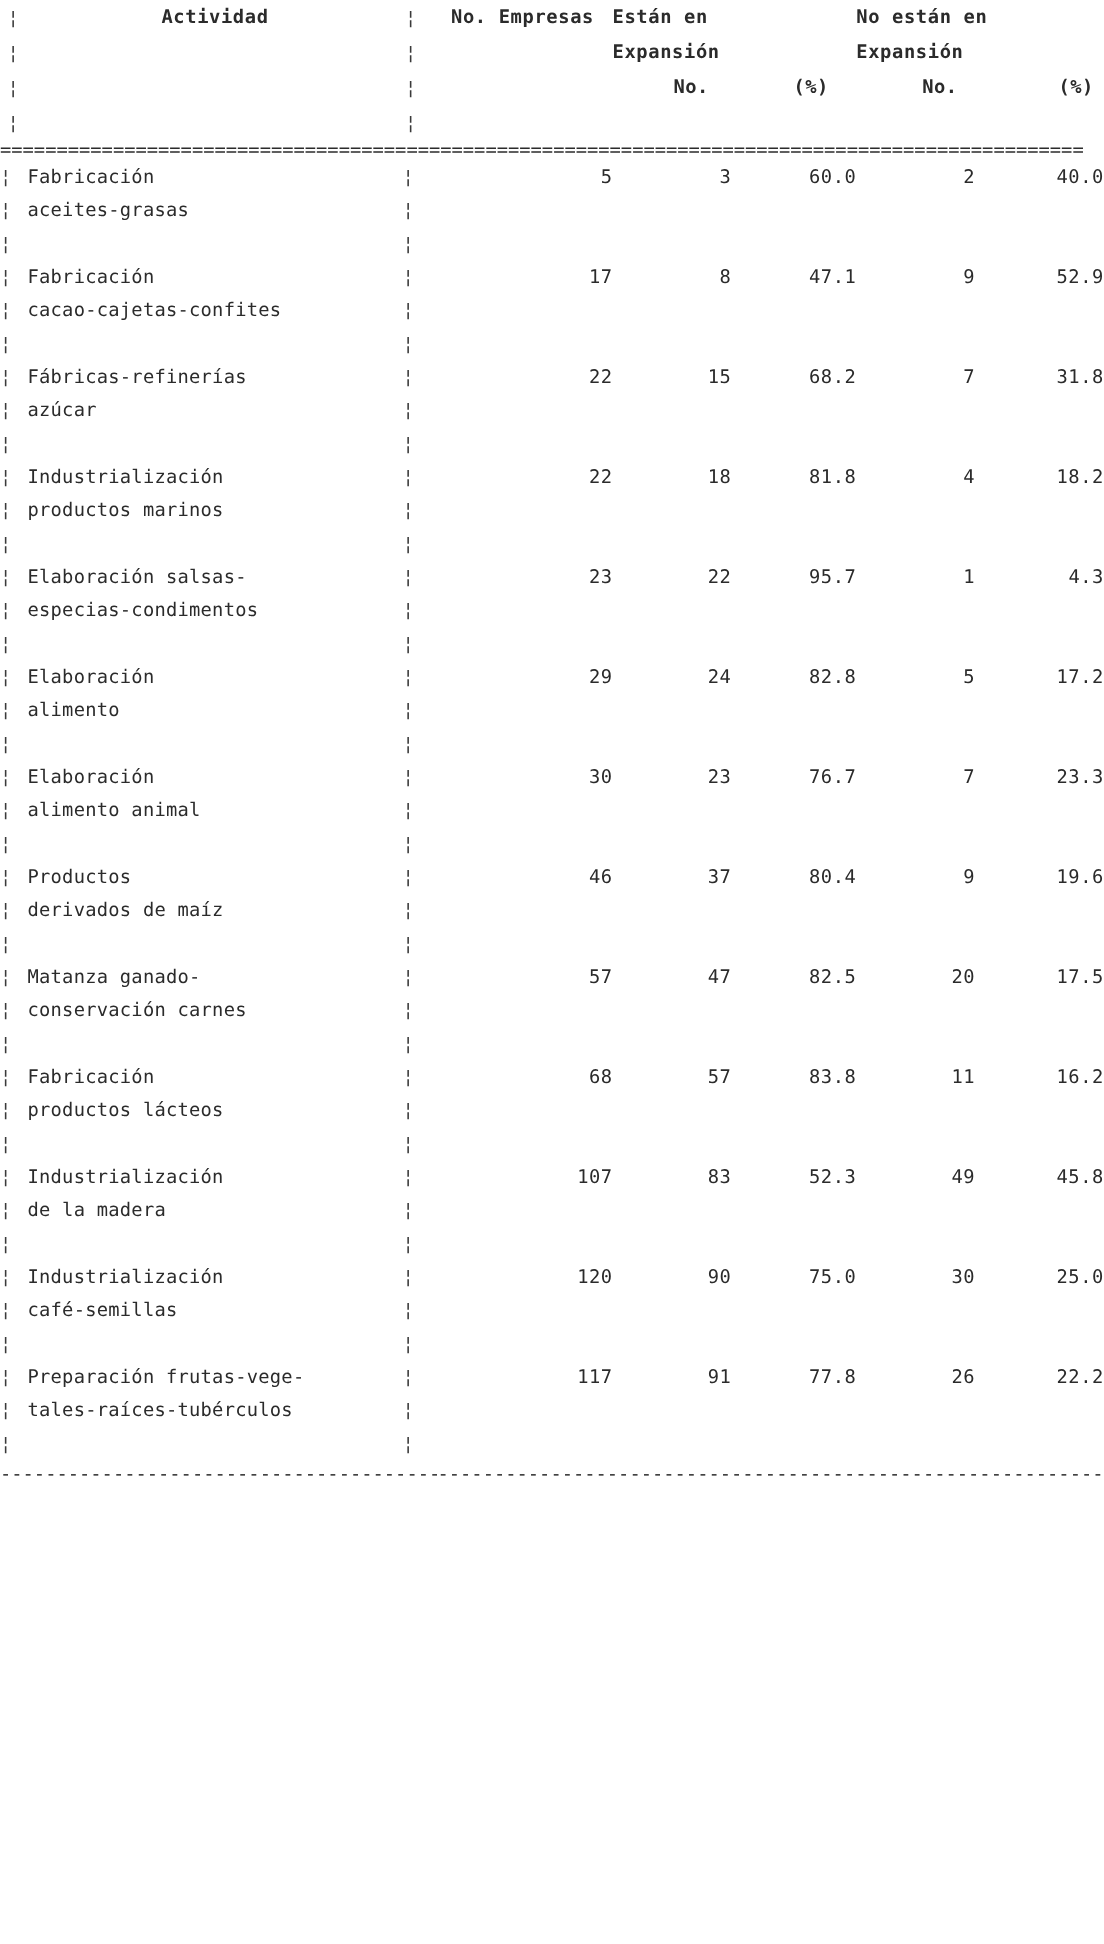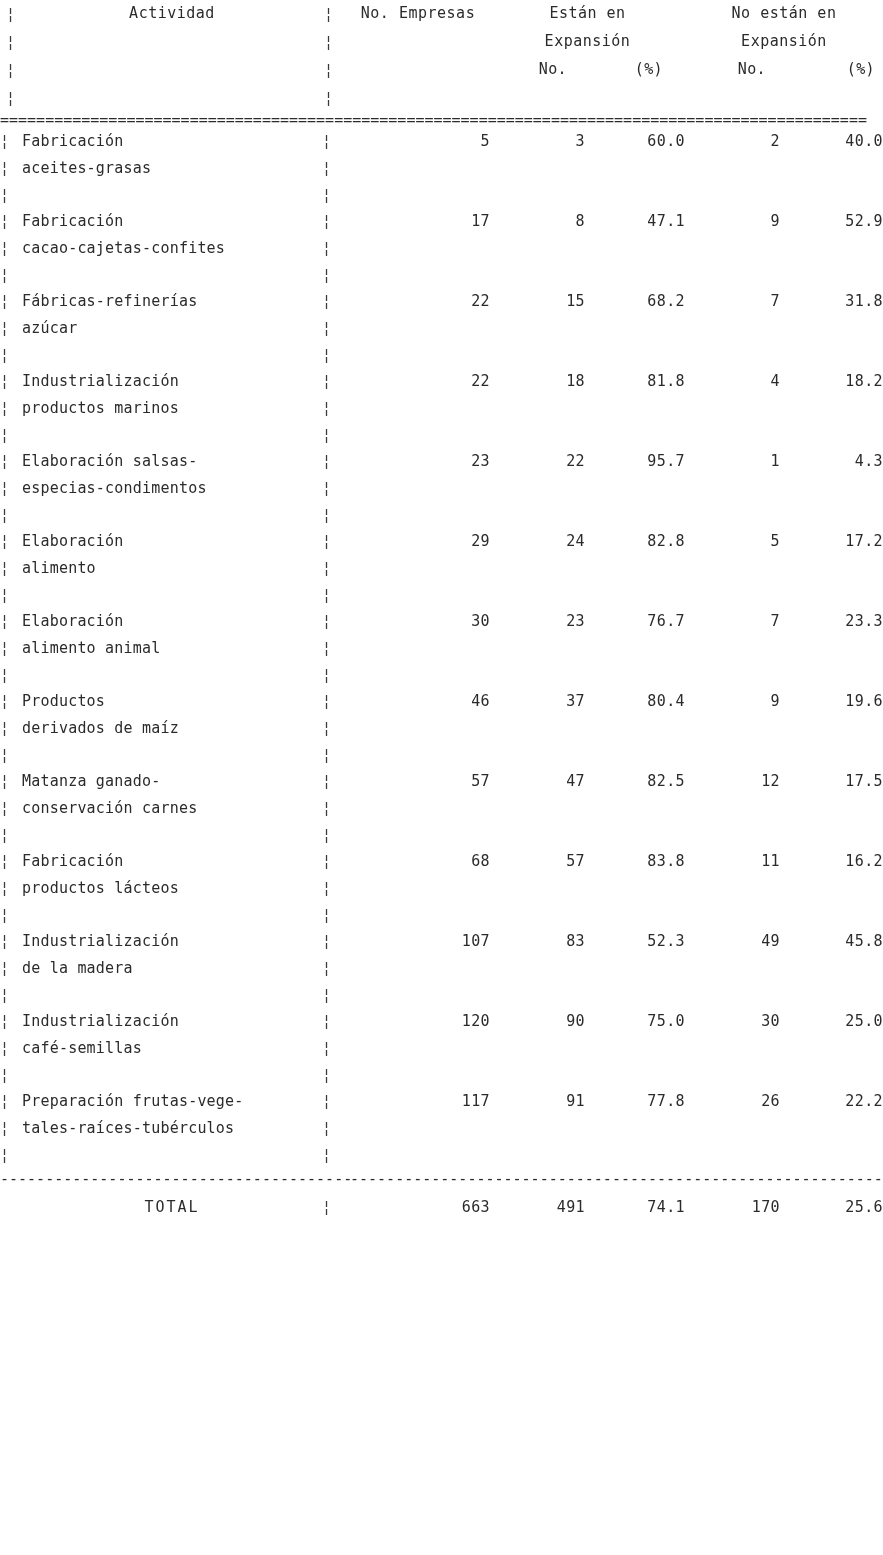--- a/index.html
+++ b/index.html
@@ -31,21 +31,21 @@
   col.c-bar    { width: 22px; }
   col.c-act    { width: 300px; }
   col.c-bar2   { width: 28px; }
   col.c-emp    { width: 140px; }
   col.c-exno   { width: 95px; }
   col.c-expc   { width: 100px; }
   col.c-nono   { width: 95px; }
   col.c-nopc   { width: 103px; }
 
   thead th {
-    font-weight: normal;
+    font-weight: bold;
     font-size: 15px;
     letter-spacing: 0.5px;
     padding: 0;
     vertical-align: top;
     color: #2b2b2b;
   }
   .hdr-row td, .hdr-row th {
     height: 26px;
     line-height: 26px;
   }
@@ -57,21 +57,21 @@
   }
   .bar2 {
     text-align: left;
     padding-left: 2px;
     color: #3a3a3a;
     font-size: 15px;
   }
 
   .hdr-act { text-align: center; }
   .hdr-emp { text-align: center; padding-right: 4px; }
-  .hdr-grp { text-align: center; }
+  .hdr-grp { text-align: left; }
 
   .rule-row td {
     padding: 0;
     height: 16px;
     line-height: 16px;
     vertical-align: middle;
   }
   .dblrule {
     font-size: 15px;
     letter-spacing: 0px;
@@ -388,21 +388,21 @@
       <td colspan="5"></td>
     </tr>
 
     <tr class="body-row">
       <td class="bar">¦</td>
       <td class="txt">Matanza ganado-</td>
       <td class="bar2">¦</td>
       <td class="num">57</td>
       <td class="num">47</td>
       <td class="num-pc">82.5</td>
-      <td class="num-no2">12</td>
+      <td class="num-no2">20</td>
       <td class="num-pc2">17.5</td>
     </tr>
     <tr class="sub-row">
       <td class="bar">¦</td>
       <td class="txt">conservación carnes</td>
       <td class="bar2">¦</td>
       <td colspan="5"></td>
     </tr>
     <tr class="gap-row">
       <td class="bar">¦</td>
@@ -501,26 +501,16 @@
       <td></td>
       <td class="bar2">¦</td>
       <td colspan="5"></td>
     </tr>
 
     <tr class="sep-row">
       <td colspan="3" class="dashline">-------------------------------------------------------------------</td>
       <td colspan="5" class="dashline">---------------------------------------------------------------------------------</td>
     </tr>
 
-    <tr class="total-row">
-      <td class="bar"></td>
-      <td class="total-lbl">TOTAL</td>
-      <td class="bar2">¦</td>
-      <td class="num">663</td>
-      <td class="num">491</td>
-      <td class="num-pc">74.1</td>
-      <td class="num-no2">170</td>
-      <td class="num-pc2">25.6</td>
-    </tr>
 
   </tbody>
 </table>
 </div>
 
 </body></html>

